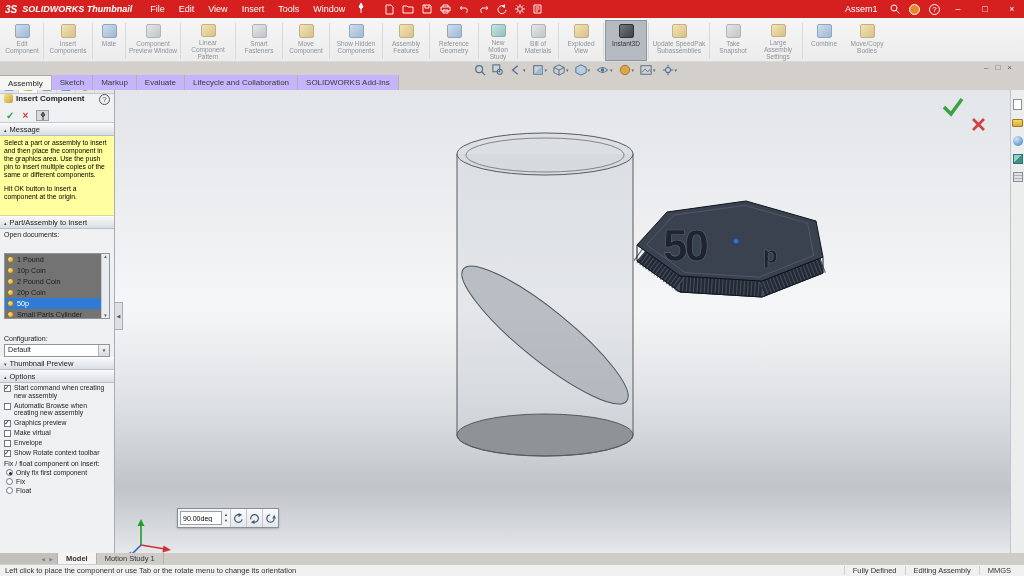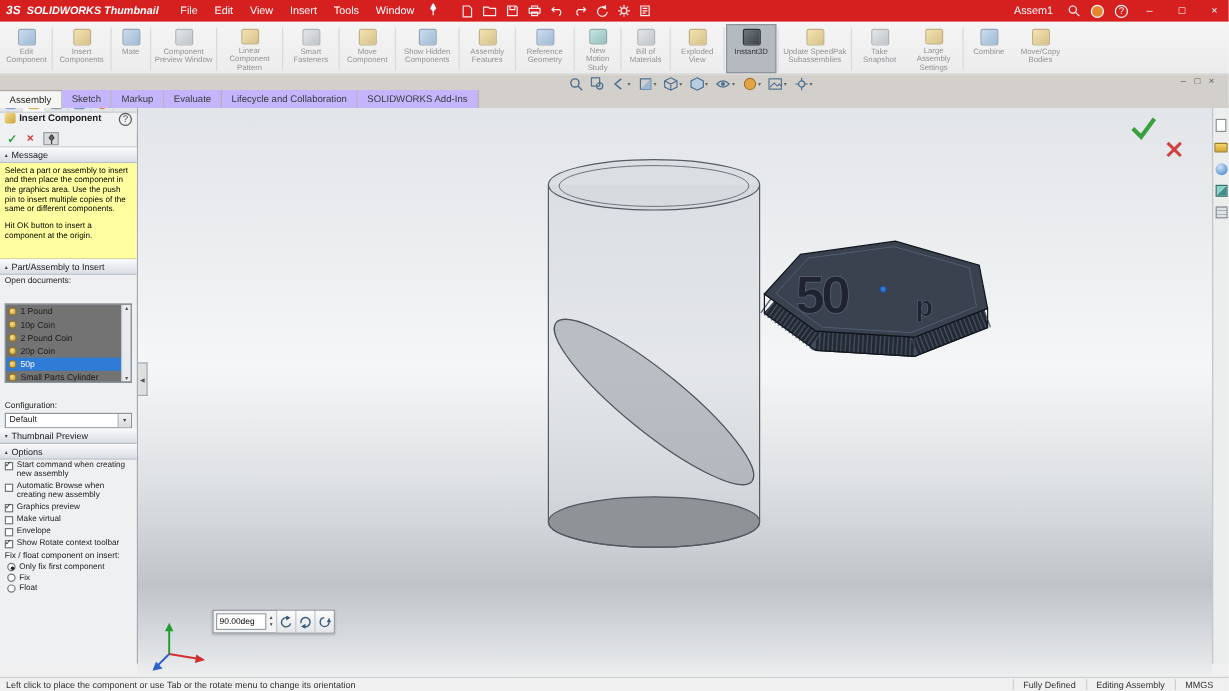--- a/index.html
+++ b/index.html
@@ -574,20 +574,28 @@
         </span>
       <span class="tpico">
           <span class="tp-pal"></span>
         </span>
       <span class="tpico">
           <span class="tp-props"></span>
         </span>
     </div>
   </div>
 
+  <div id="bottomtabs">
+    <span id="tabscroll">
+      <span>◀</span>
+      <span>▶</span>
+    </span>
+    <span class="btab active">Model</span>
+    <span class="btab">Motion Study 1</span>
+  </div>
 
   <div id="statusbar">
     <span id="statushint">Left click to place the component or use Tab or the rotate menu to change its orientation</span>
     <span class="stcell">Fully Defined</span>
     <span class="stcell">Editing Assembly</span>
     <span class="stcell">MMGS</span>
   </div>
 
 </div>
 

